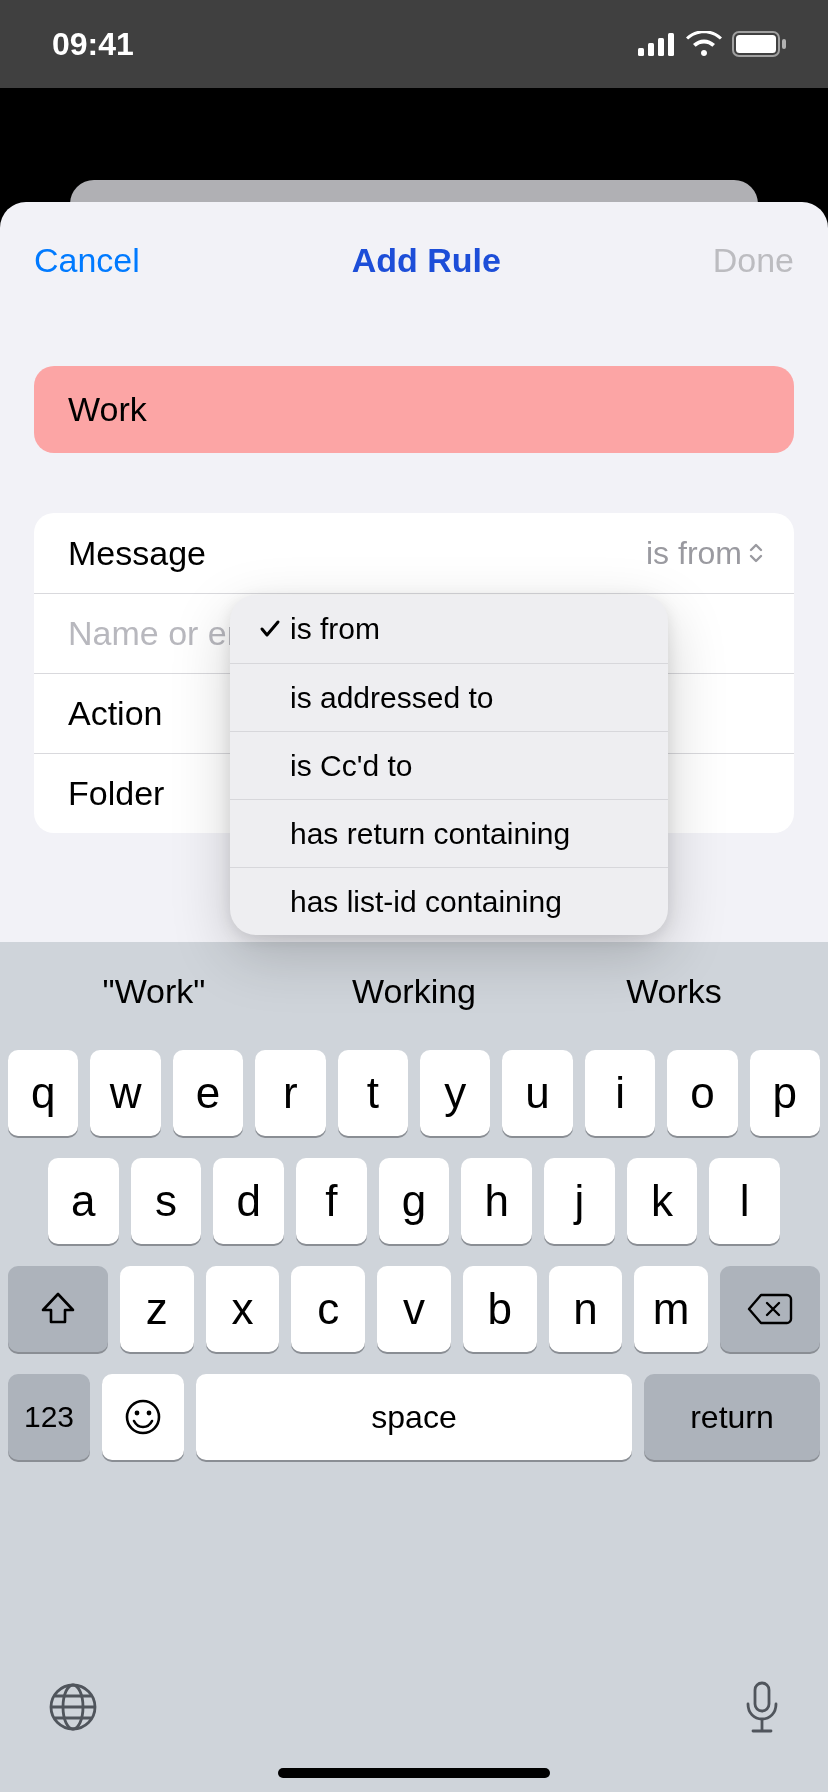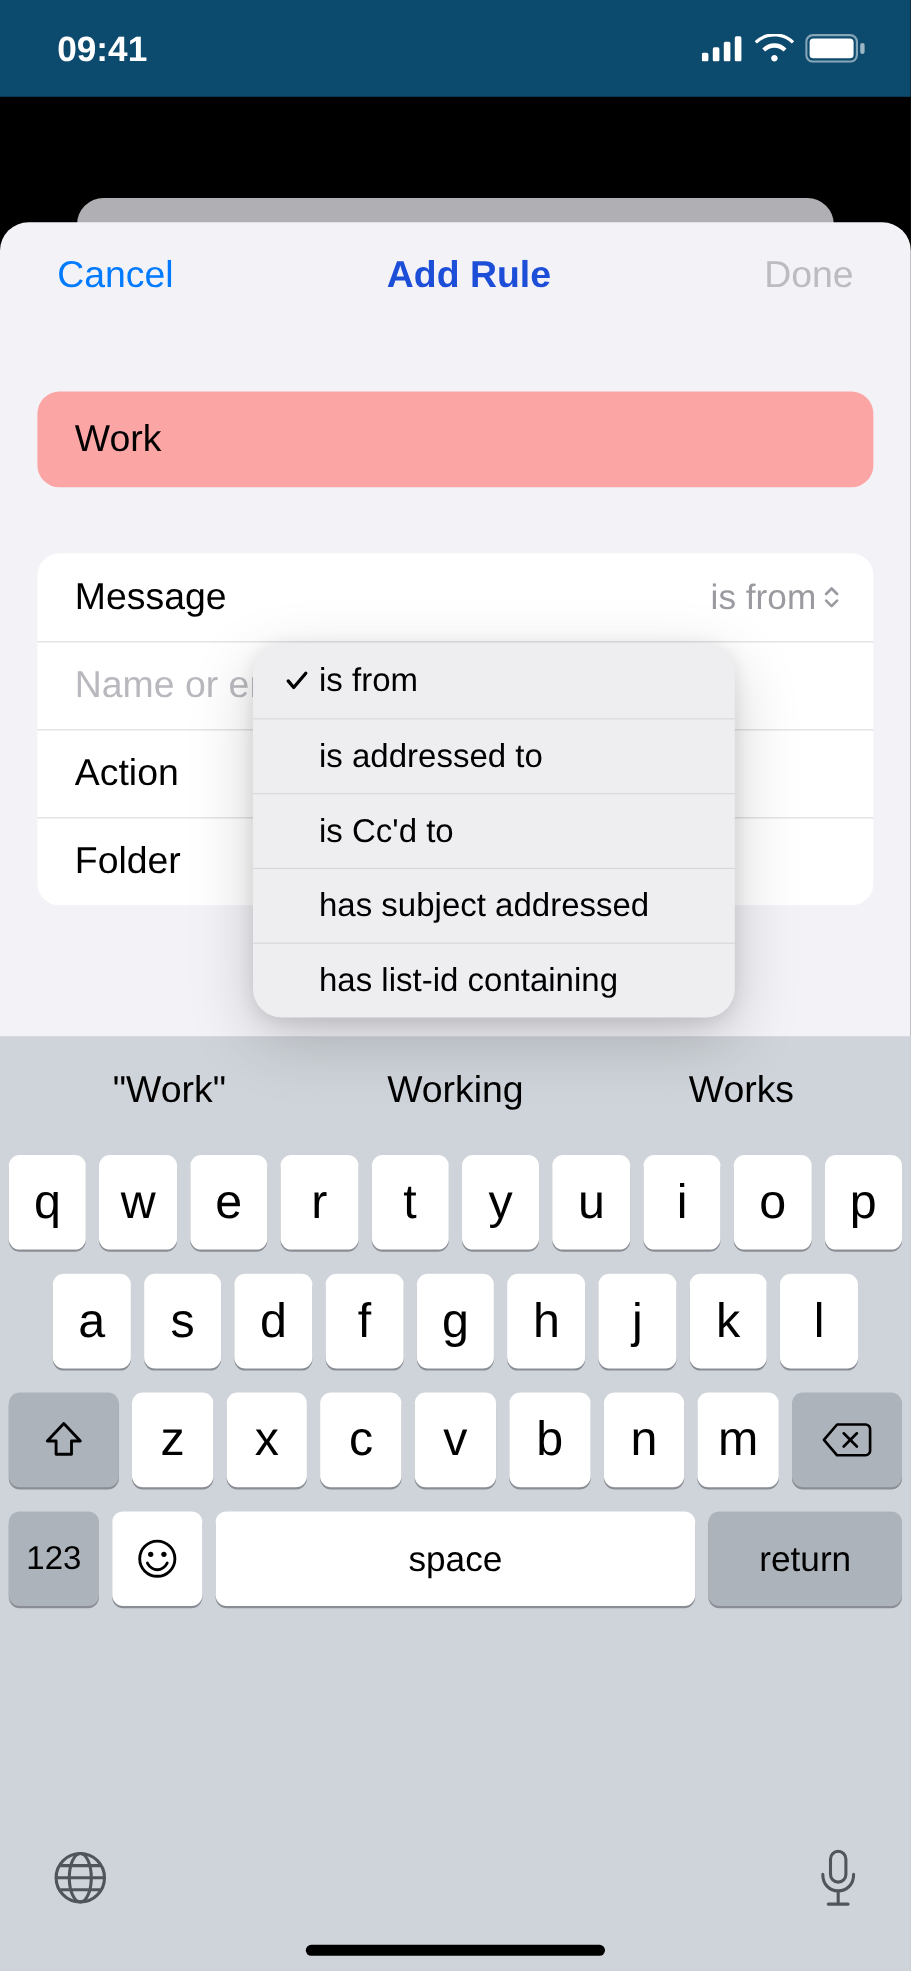--- a/index.html
+++ b/index.html
@@ -1,21 +1,21 @@
 <!DOCTYPE html>
 <html><head>
 <meta charset="utf-8">
 <style>
   * { box-sizing: border-box; margin: 0; padding: 0; -webkit-font-smoothing: antialiased; }
   html, body { width: 828px; height: 1792px; font-family: -apple-system, "Helvetica Neue", Helvetica, Arial, sans-serif; background: #000; overflow: hidden; }
 
   
   .status-bar {
     height: 88px;
-    background: #0c4a6e;
+    background: #404040;
     color: #fff;
     display: flex;
     align-items: center;
     justify-content: space-between;
     padding: 0 40px 0 52px;
     font-size: 32px;
     font-weight: 600;
   }
   .status-right { display: flex; align-items: center; gap: 10px; }
   .status-right svg { display: block; }
@@ -34,21 +34,22 @@
     border-radius: 26px 26px 0 0;
     overflow: visible;
   }
 
   
   .nav {
     height: 96px;
     display: flex;
     align-items: center;
     justify-content: space-between;
-    padding: 0 52px;
+    padding: 0 34px;
+    margin-top: 10px;
   }
   .nav-cancel { color: #007aff; font-size: 34px; }
   .nav-title  { color: #1d4ed8; font-size: 34px; font-weight: 600; text-align: center; }
   .nav-done   { color: #bcbcc0; font-size: 34px; }
 
   
   .section1 {
     margin: 58px 34px 0 34px;
     background: #fca5a5; border-radius: 20px;
     padding: 0;
@@ -229,21 +230,21 @@
         <div class="menu-item">
           <span class="check-slot"></span>
           <span>is addressed to</span>
         </div>
         <div class="menu-item">
           <span class="check-slot"></span>
           <span>is Cc'd to</span>
         </div>
         <div class="menu-item">
           <span class="check-slot"></span>
-          <span>has subject addressed</span>
+          <span>has return containing</span>
         </div>
         <div class="menu-item">
           <span class="check-slot"></span>
           <span>has list-id containing</span>
         </div>
       </div>
 
   </div>
 
   <div class="keyboard">

